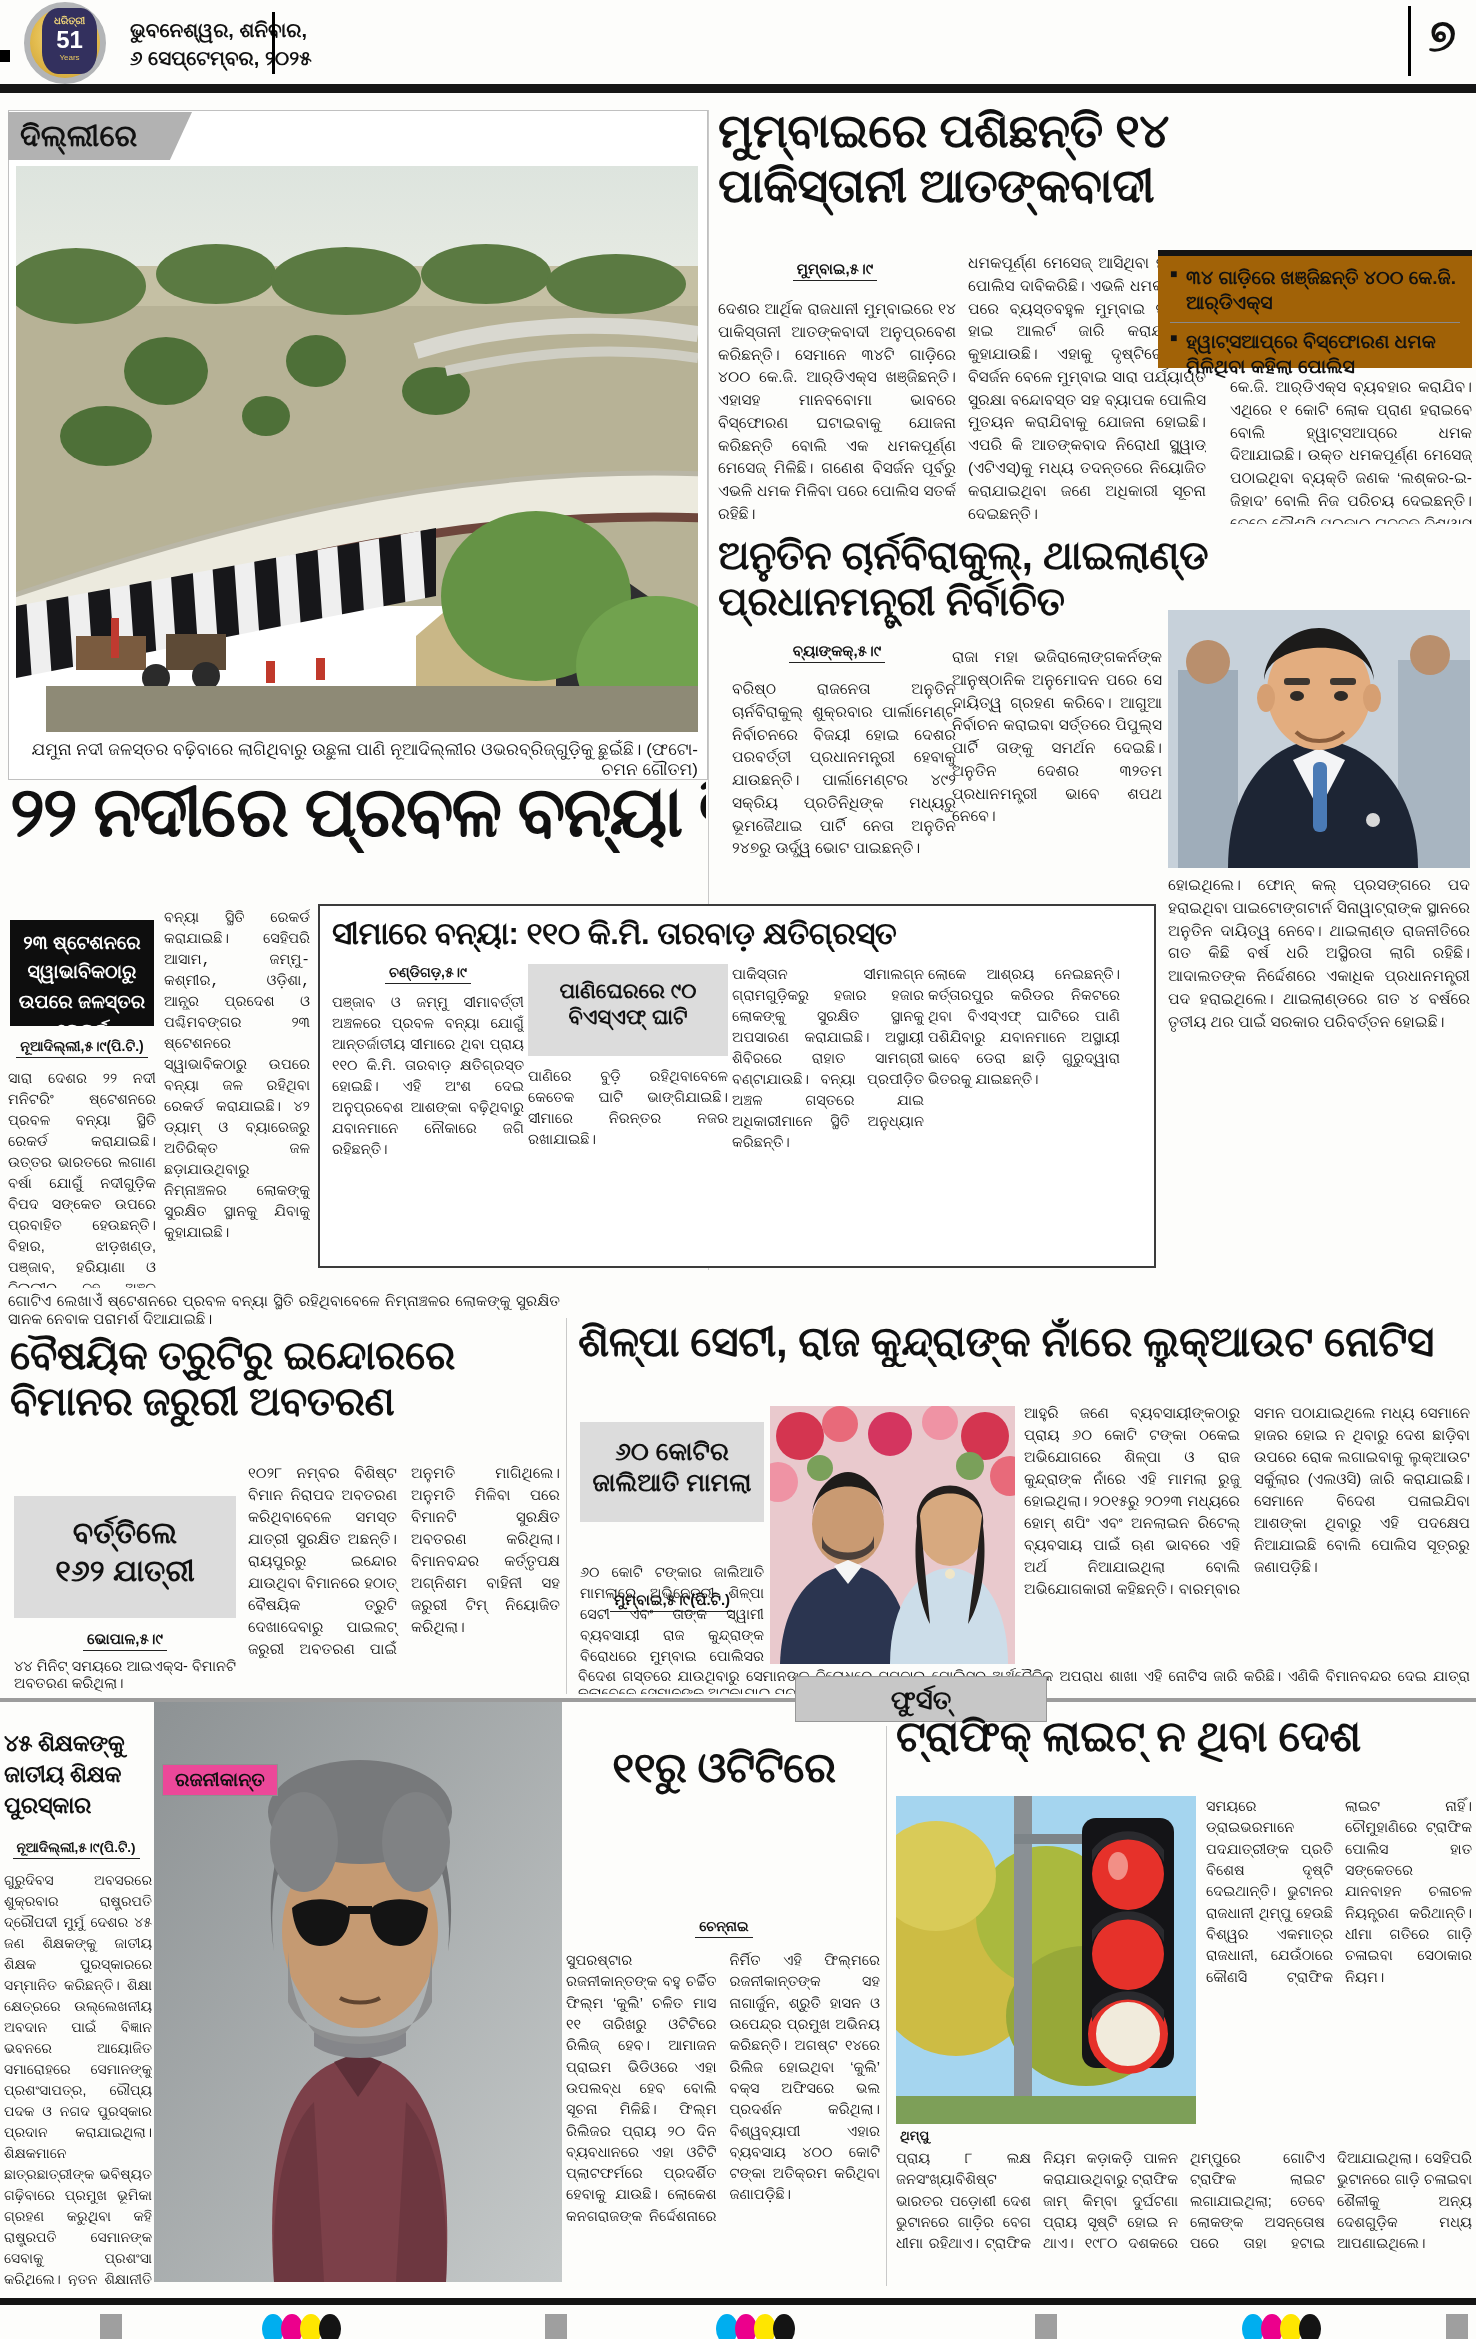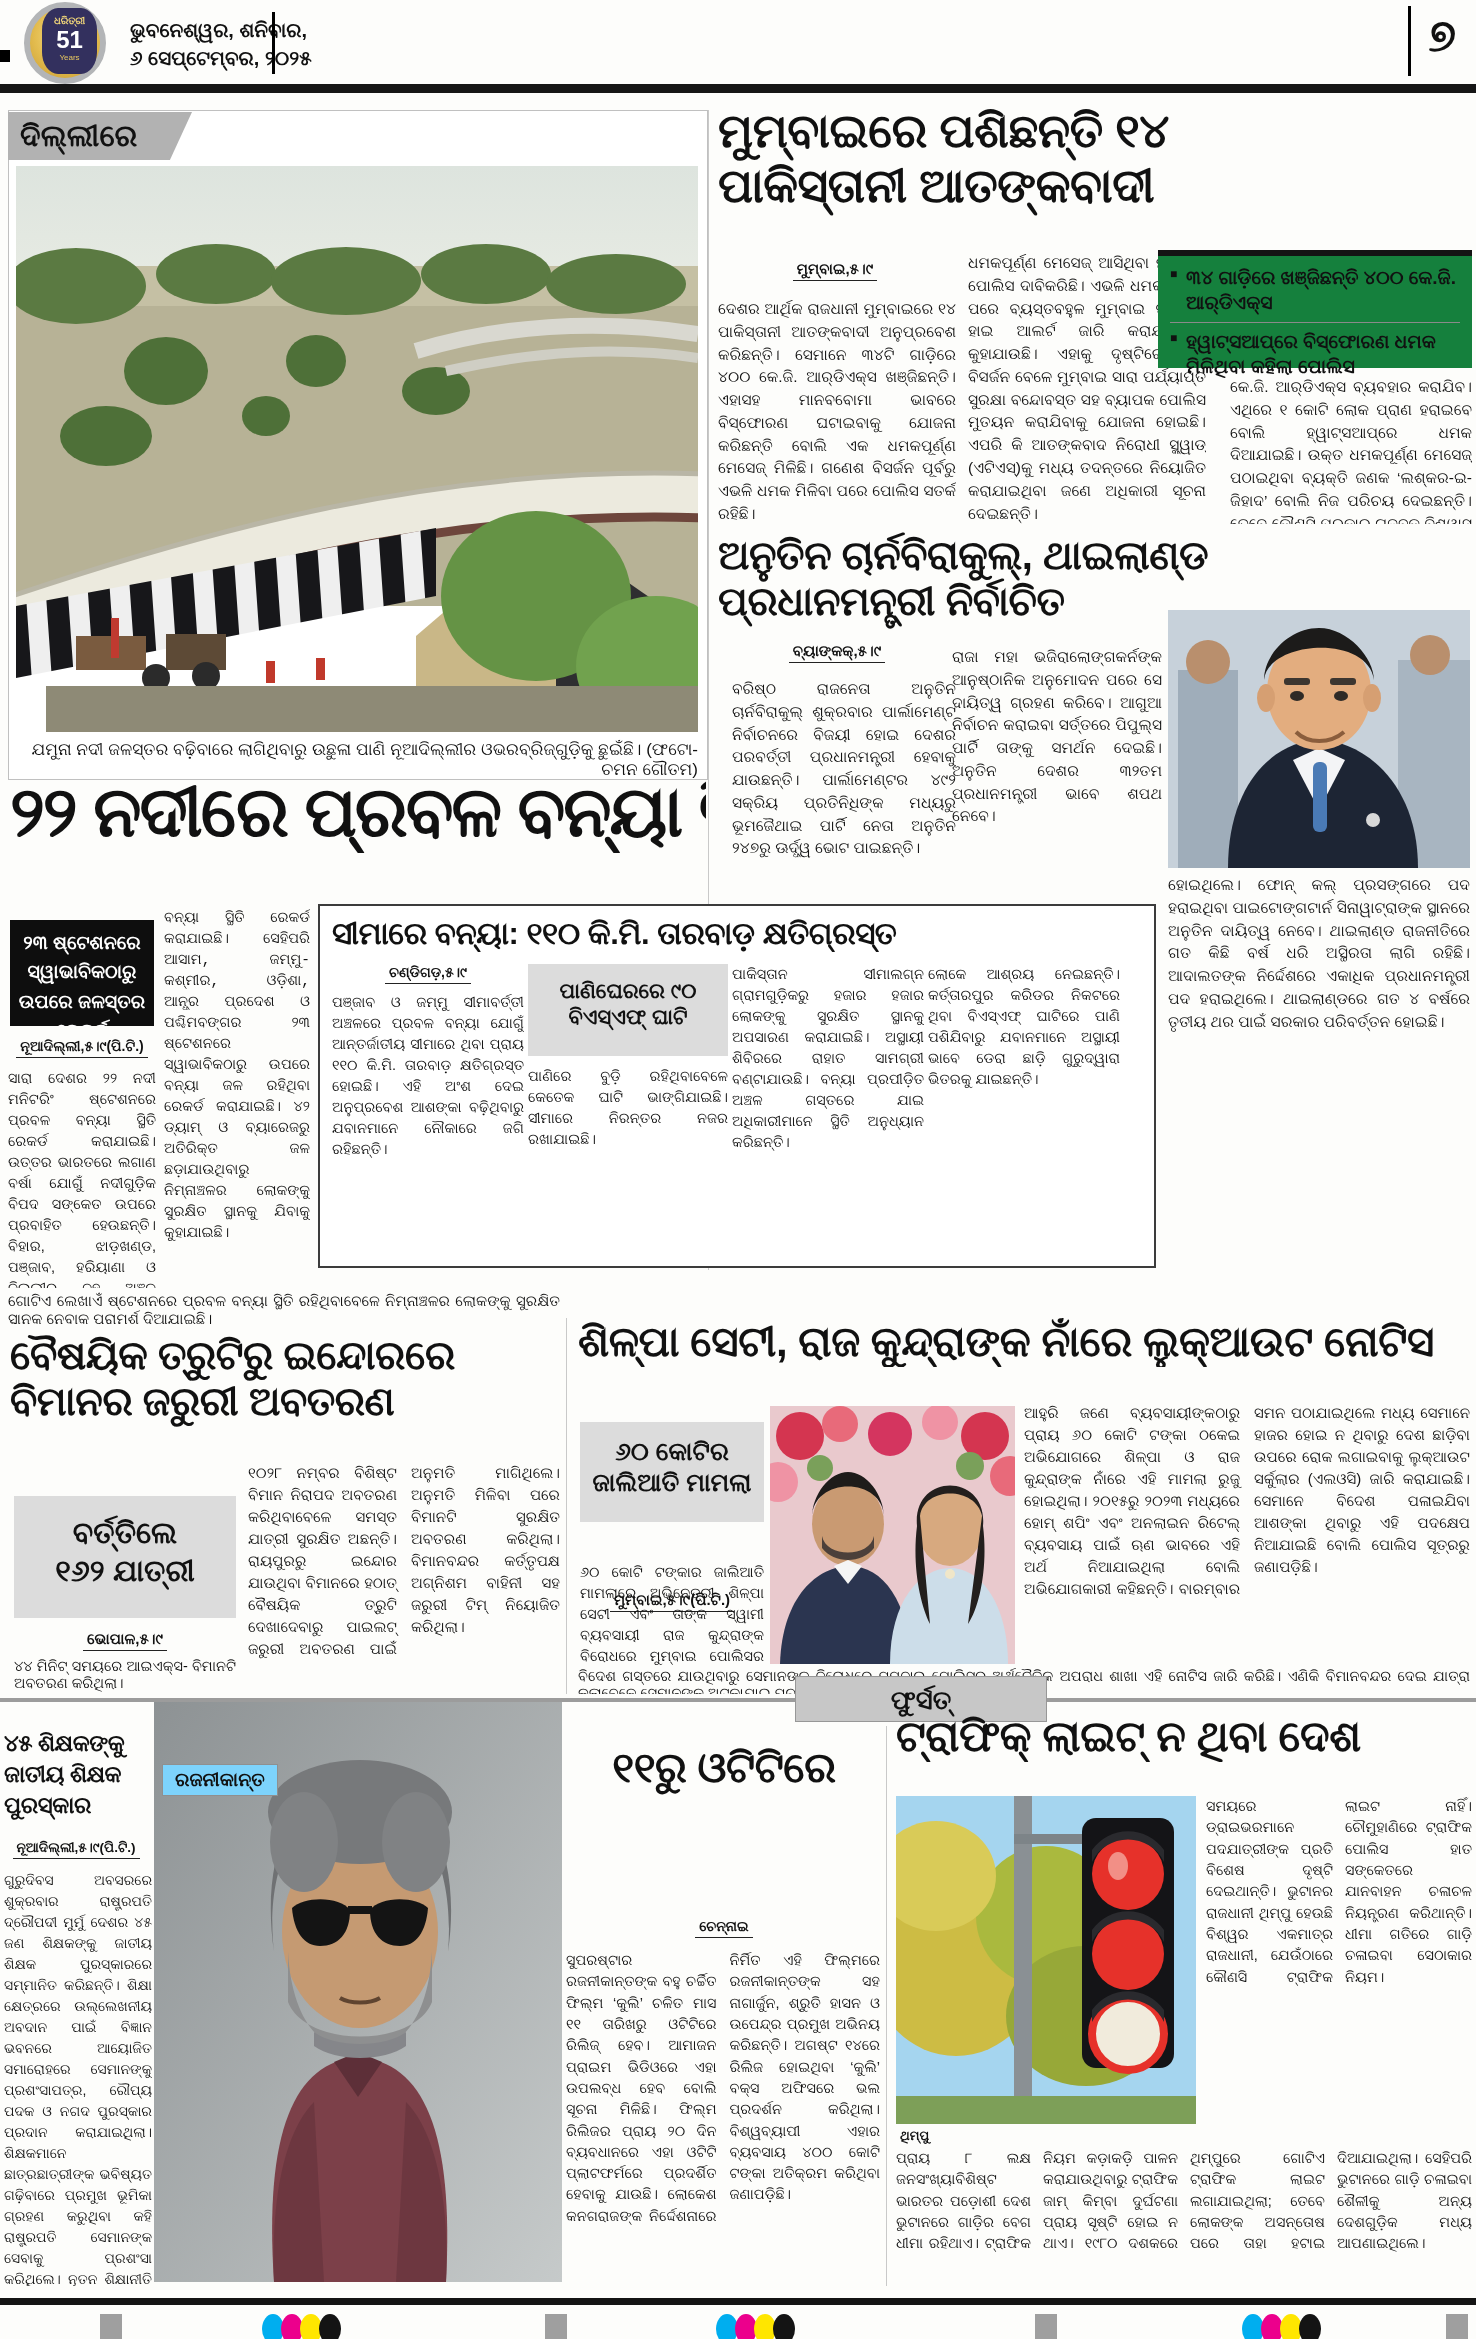--- a/index.html
+++ b/index.html
@@ -14,28 +14,28 @@
   .dl{font-weight:bold;font-size:15px;text-align:center;}
   .dl span{display:inline-block;border-bottom:1.5px solid #222;padding:0 4px 2px;}
   .hl{font-weight:bold;line-height:1.16;letter-spacing:-0.5px;}
   .nowrap{white-space:nowrap;}
   .vline{background:#c9c9c9;width:1px;}
   .kicker{background:#dcdcdc;text-align:center;font-weight:bold;line-height:1.25;}
   
   .logo-ring{width:82px;height:82px;border-radius:50%;border:6px solid #b3b5b7;box-sizing:border-box;background:radial-gradient(circle at 50% 40%,#f6e291 0%,#e3bc4f 55%,#c89a2e 100%);}
   .logo-shield{position:absolute;left:22px;top:6px;width:55px;height:66px;border-radius:16px/22px;background:#33305e;color:#fff;text-align:center;}
   
-  .hibox{background:#15803d;border-top:6px solid #141414;padding:10px 12px 8px;box-sizing:border-box;}
+  .hibox{background:#a16207;border-top:6px solid #141414;padding:10px 12px 8px;box-sizing:border-box;}
   .hibox .item{font-size:19px;font-weight:bold;line-height:1.3;position:relative;padding-left:16px;}
   .hibox .item::before{content:"■";position:absolute;left:0;top:1px;font-size:12px;}
   .hibox .sep{border-top:1px solid #8a8a8a;margin:7px 0;}
   .cols2{column-count:2;column-gap:14px;}
   .cols4{column-count:4;column-gap:12px;}
   .blackbox{background:#0e0e0e;color:#fff;font-weight:bold;text-align:center;}
-  .photo-label{background:#7dd3fc;border:1px solid #8f8f8f;font-weight:bold;}
+  .photo-label{background:#ec4899;border:1px solid #8f8f8f;font-weight:bold;}
   .regsq{width:22px;height:26px;background:#9f9f9f;}
   .dot{width:22px;height:30px;border-radius:50%;margin-right:-3px;display:inline-block;}
 </style>
 </head>
 <body>
 
 <div class="page">
 
   <div class="abs" style="left:0;top:50px;width:10px;height:12px;background:#000;"></div>
 

